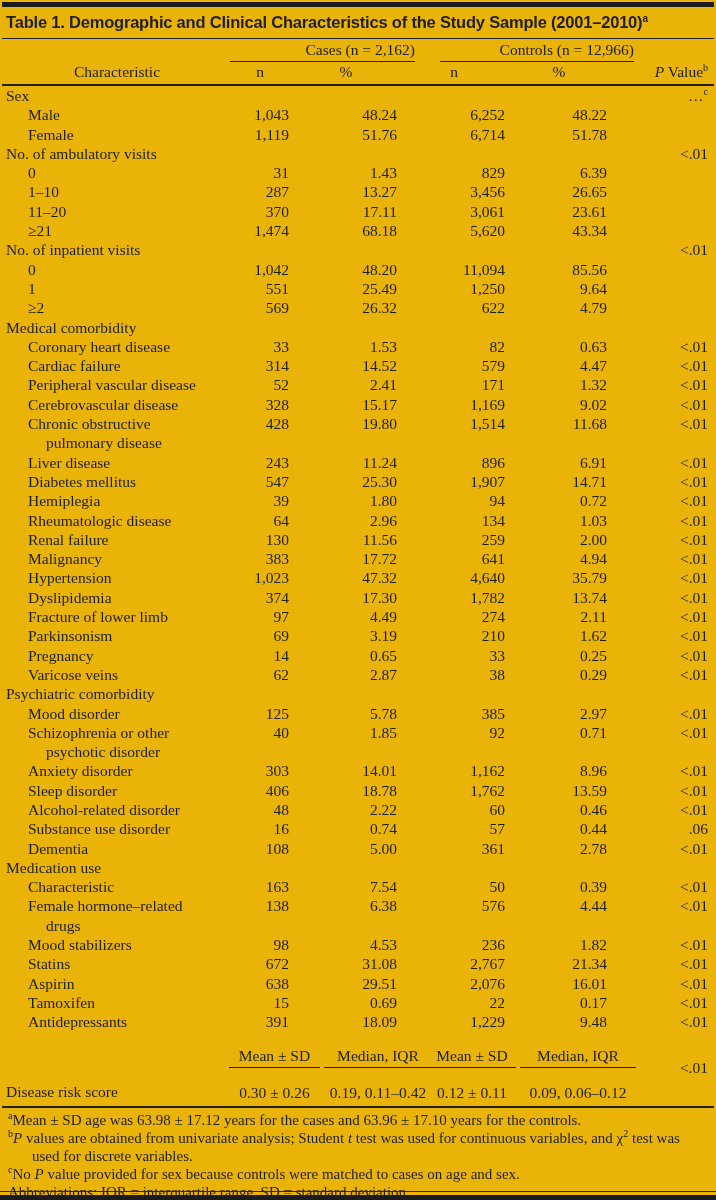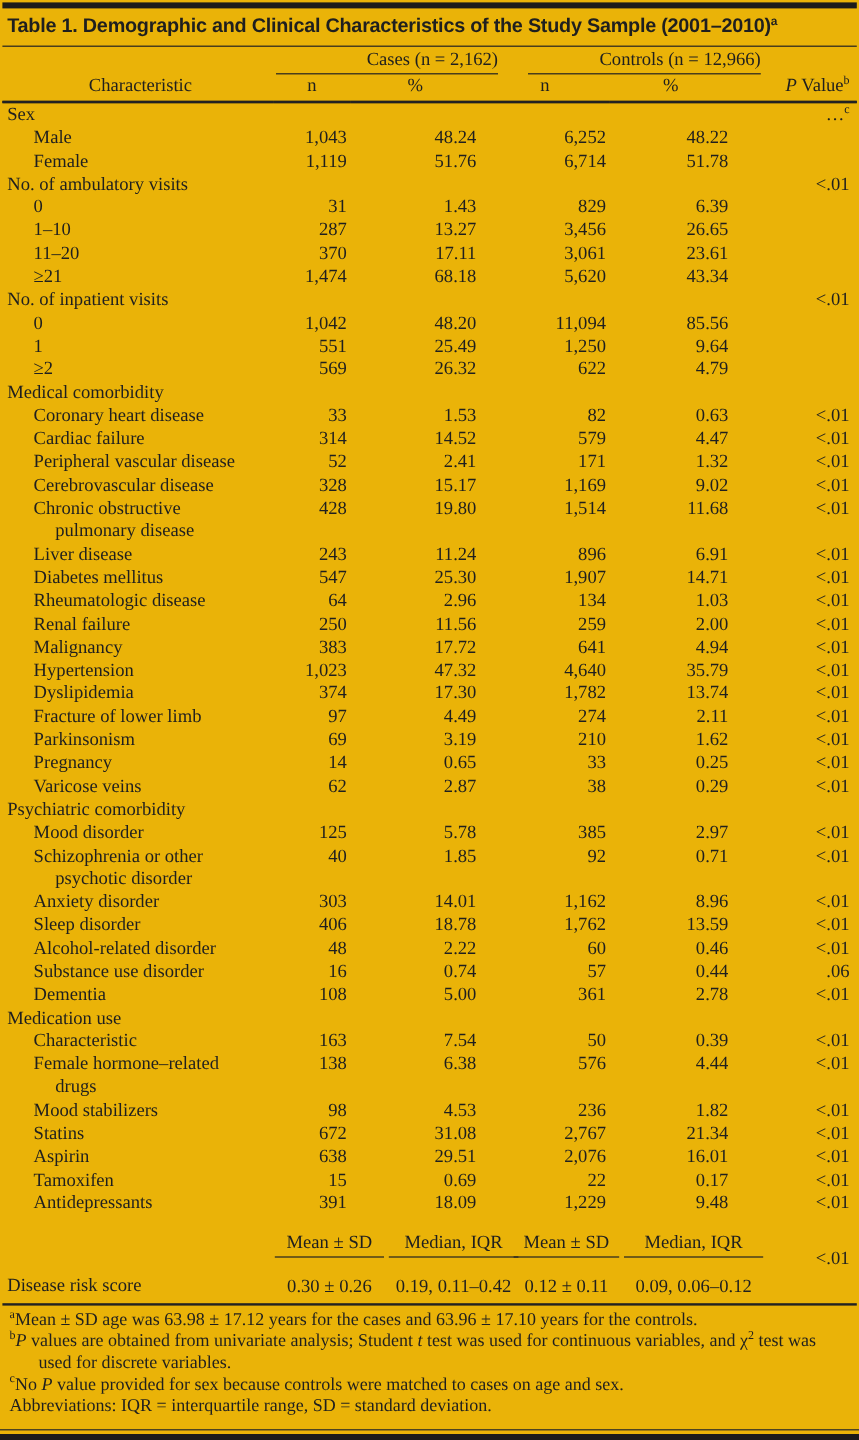--- a/index.html
+++ b/index.html
@@ -299,33 +299,43 @@
             <div>Diabetes mellitus</div>
           </td>
           <td class="c-num">547</td>
           <td class="c-num">25.30</td>
           <td class="c-num">1,907</td>
           <td class="c-num">14.71</td>
           <td class="c-p">&lt;.01</td>
         </tr>
         <tr>
           <td class="c-label ind">
+            <div>Hemiplegia</div>
+          </td>
+          <td class="c-num">39</td>
+          <td class="c-num">1.80</td>
+          <td class="c-num">94</td>
+          <td class="c-num">0.72</td>
+          <td class="c-p">&lt;.01</td>
+        </tr>
+        <tr>
+          <td class="c-label ind">
             <div>Rheumatologic disease</div>
           </td>
           <td class="c-num">64</td>
           <td class="c-num">2.96</td>
           <td class="c-num">134</td>
           <td class="c-num">1.03</td>
           <td class="c-p">&lt;.01</td>
         </tr>
         <tr>
           <td class="c-label ind">
             <div>Renal failure</div>
           </td>
-          <td class="c-num">250</td>
+          <td class="c-num">130</td>
           <td class="c-num">11.56</td>
           <td class="c-num">259</td>
           <td class="c-num">2.00</td>
           <td class="c-p">&lt;.01</td>
         </tr>
         <tr>
           <td class="c-label ind">
             <div>Malignancy</div>
           </td>
           <td class="c-num">383</td>

